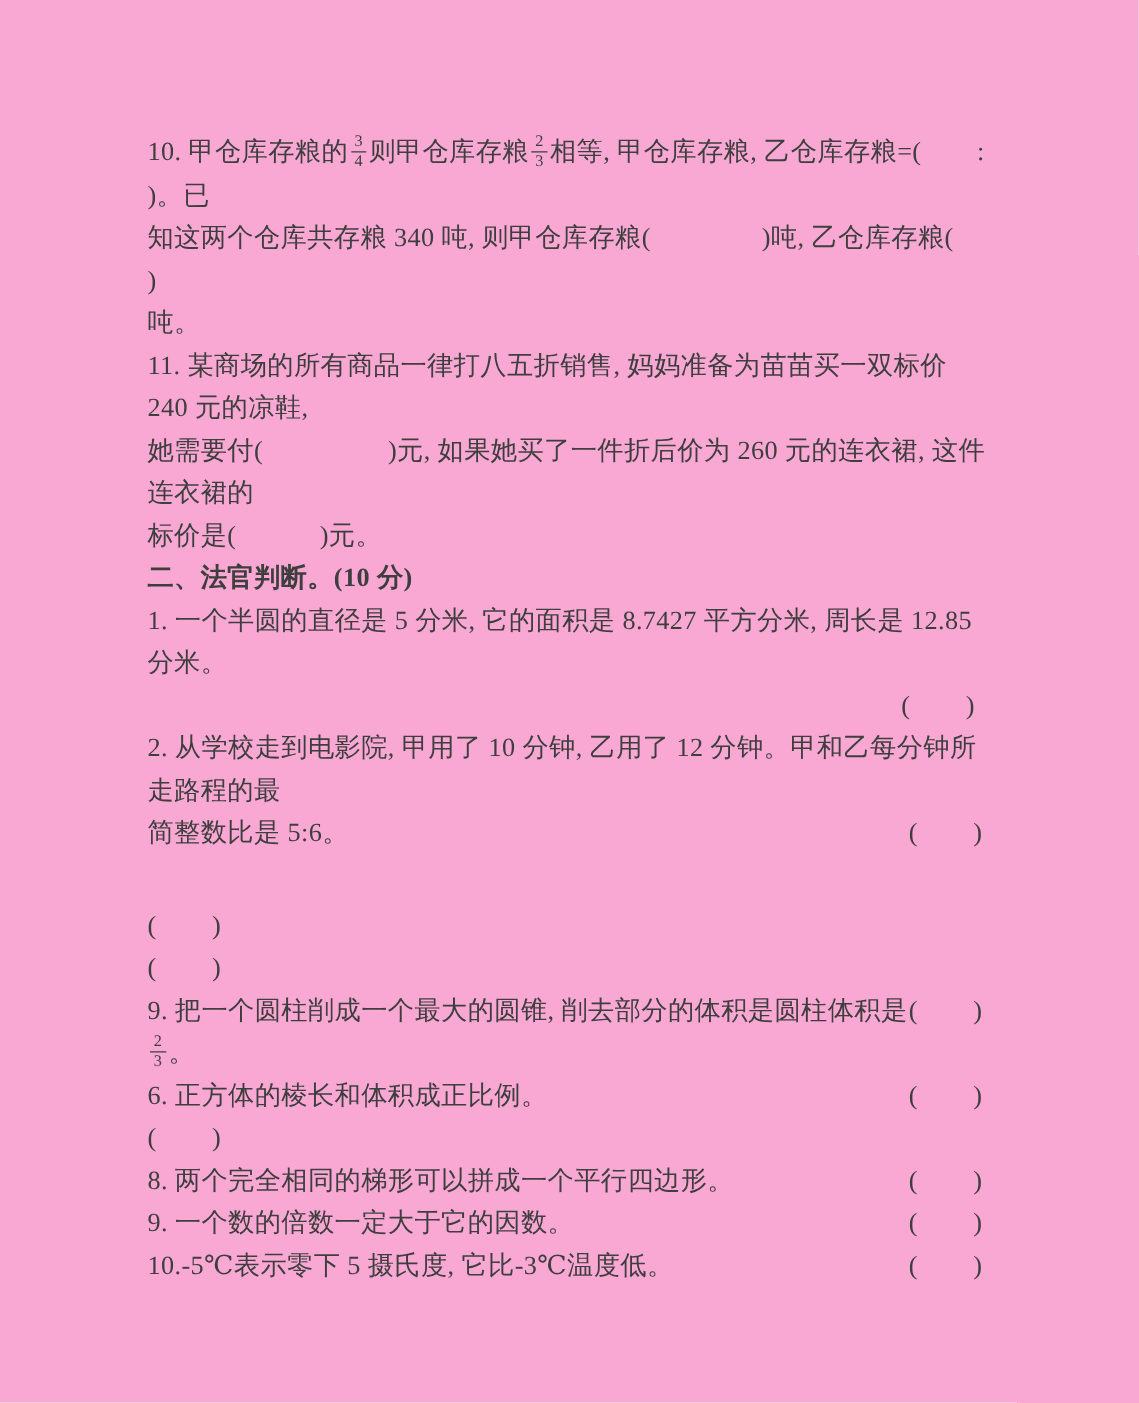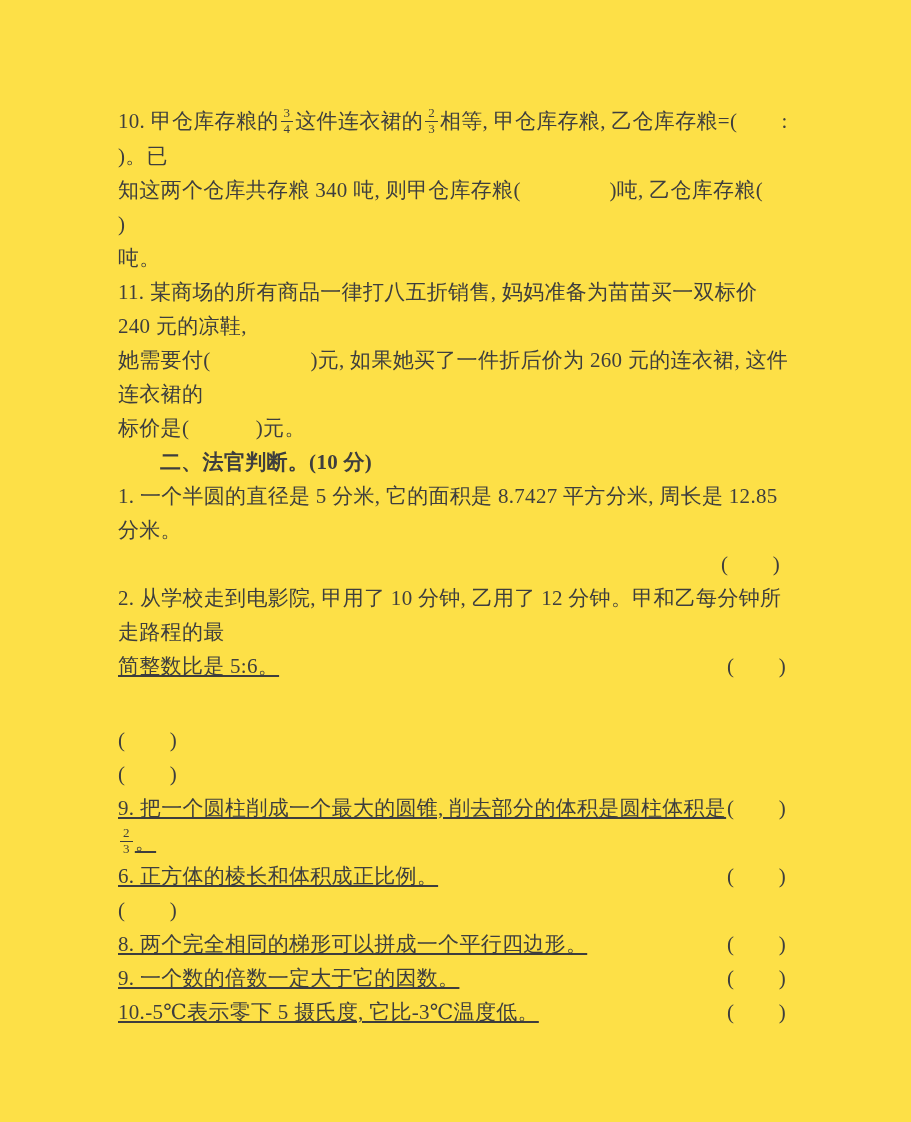--- a/index.html
+++ b/index.html
@@ -10,21 +10,21 @@
   body {
     width: 911px;
     height: 1122px;
     overflow: hidden;
     font-family: "Liberation Serif", "DejaVu Serif", serif;
     color: #3e3e3e;
   }
   .page {
     width: 911px;
     height: 1122px;
-    background: #fde047;
+    background: #f9a8d4;
     box-sizing: border-box;
     padding: 104px 119px 0 118px;
   }
   .content {
     width: 674px;
   }
   .line {
     line-height: 34px;
     font-size: 21px;
     white-space: pre-wrap;
@@ -33,34 +33,32 @@
   .row {
     display: flex;
     justify-content: space-between;
     align-items: baseline;
     line-height: 34px;
     font-size: 21px;
   }
   .row .qtext {
     white-space: pre-wrap;
     letter-spacing: 0.3px;
-    text-decoration: underline;
   }
   .bracket {
     white-space: pre;
     letter-spacing: 0.3px;
     margin-right: 6px;
   }
   .right-line {
     text-align: right;
     padding-right: 6px;
   }
   .heading {
     font-weight: 600;
-    margin-left: 42px;
   }
   .frac {
     display: inline-flex;
     flex-direction: column;
     align-items: center;
     vertical-align: middle;
     font-size: 13px;
     line-height: 1.15;
     margin: 0 2px;
     position: relative;
@@ -79,21 +77,21 @@
 </style>
 </head>
 <body>
 
 <div class="page">
   <div class="content">
 
     <div>
 
       <div>
-        <div class="line"><span>10. 甲仓库存粮的</span><span class="frac"><span class="num">3</span><span class="den">4</span></span><span>这件连衣裙的</span><span class="frac"><span class="num">2</span><span class="den">3</span></span><span>相等, 甲仓库存粮, 乙仓库存粮=(        :        )。已</span></div>
+        <div class="line"><span>10. 甲仓库存粮的</span><span class="frac"><span class="num">3</span><span class="den">4</span></span><span>则甲仓库存粮</span><span class="frac"><span class="num">2</span><span class="den">3</span></span><span>相等, 甲仓库存粮, 乙仓库存粮=(        :        )。已</span></div>
         <div class="line">知这两个仓库共存粮 340 吨, 则甲仓库存粮(                )吨, 乙仓库存粮(                )</div>
         <div class="line">吨。</div>
       </div>
 
       <div>
         <div class="line">11. 某商场的所有商品一律打八五折销售, 妈妈准备为苗苗买一双标价 240 元的凉鞋,</div>
         <div class="line">她需要付(                  )元, 如果她买了一件折后价为 260 元的连衣裙, 这件连衣裙的</div>
         <div class="line">标价是(            )元。</div>
       </div>
 

